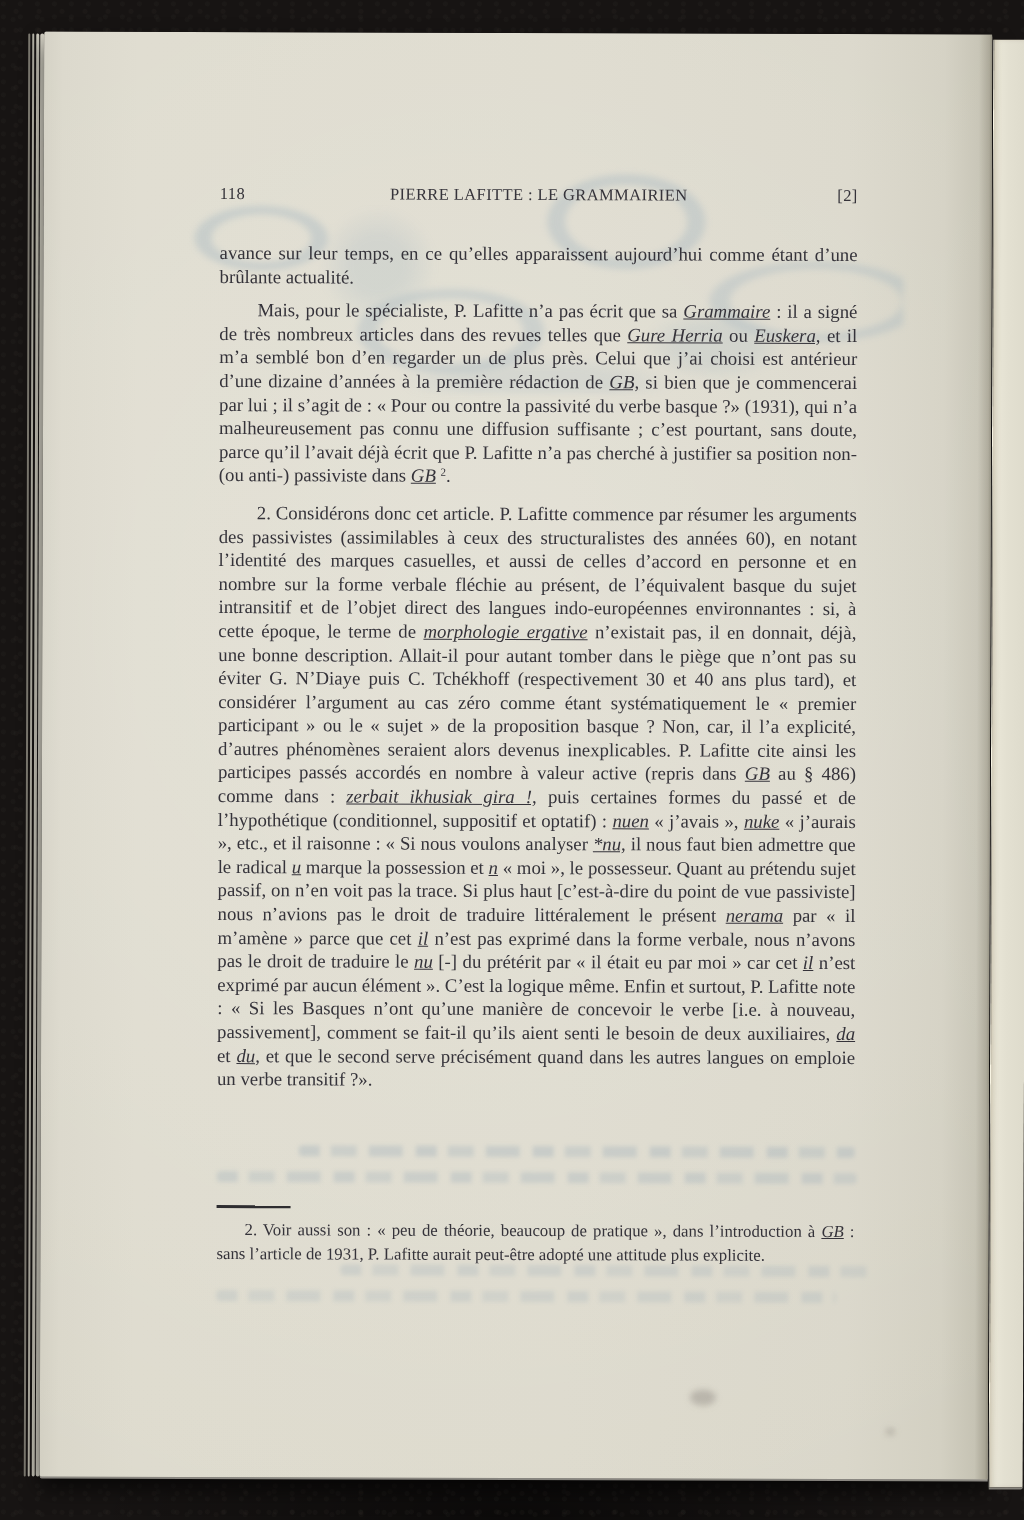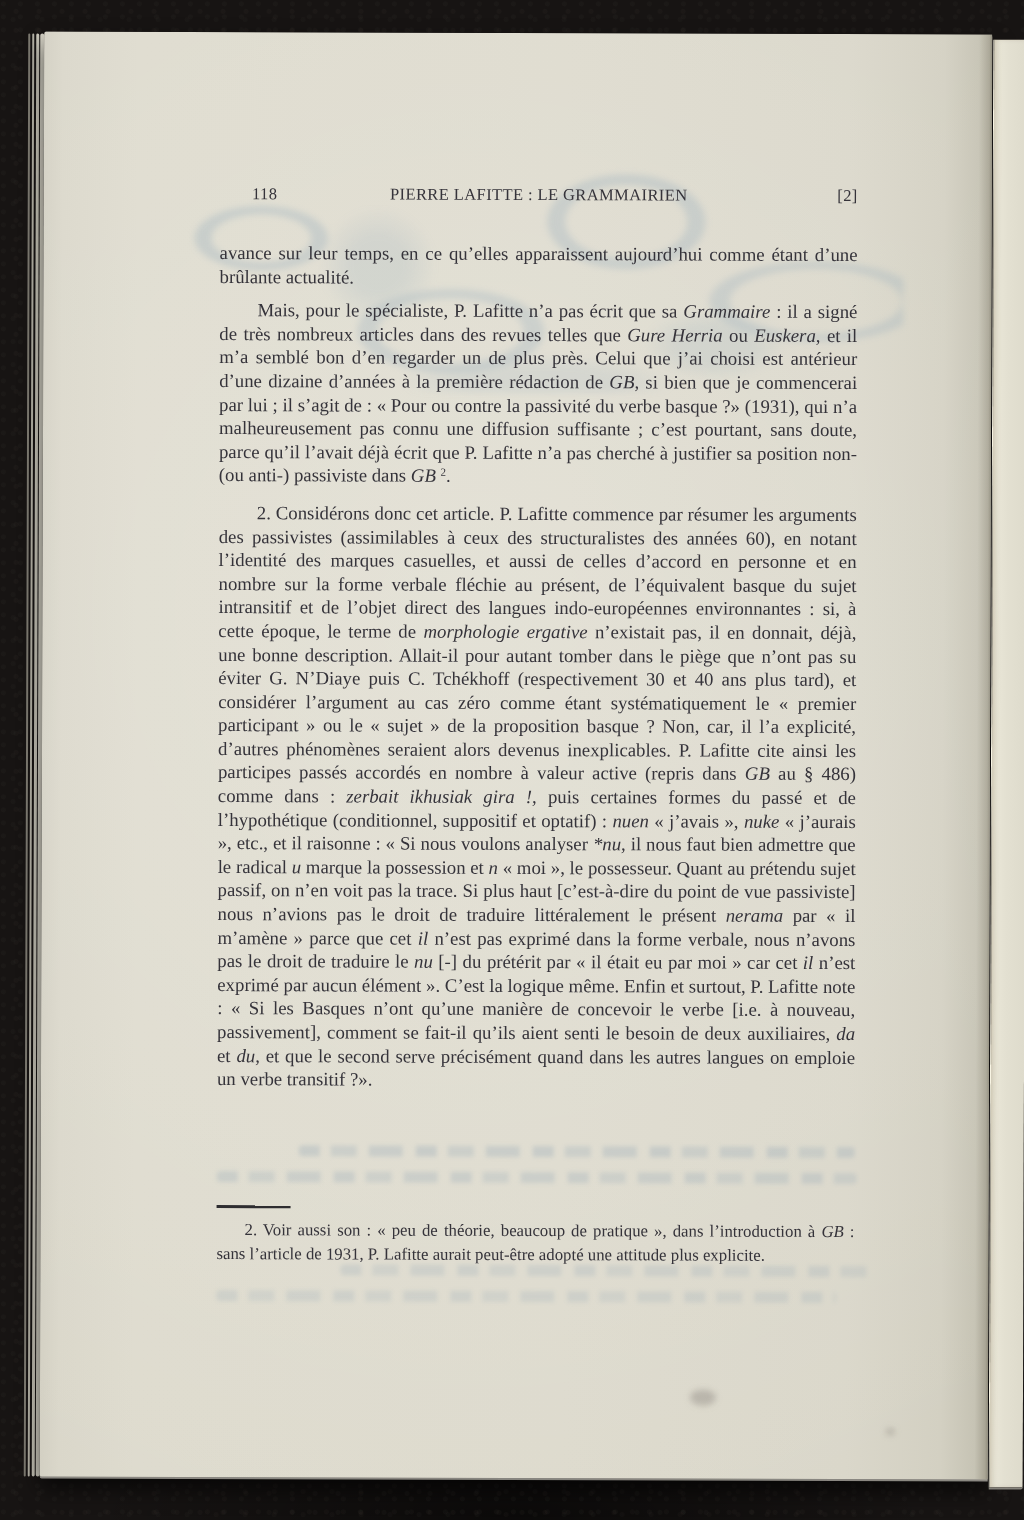--- a/index.html
+++ b/index.html
@@ -120,37 +120,37 @@
     position: absolute;
     top: 152px;
     left: 0;
     width: 100%;
     font-size: 16.5px;
     letter-spacing: .4px;
     display: flex;
     justify-content: space-between;
     align-items: baseline;
   }
-  .header-row .page-num { width: 90px; text-align: center; }
+  .header-row .page-num { width: 90px; }
   .header-row .running-title { flex: 1; text-align: center; }
   .header-row .issue-num { width: 90px; text-align: right; }
   .body-text {
     position: absolute;
     top: 209px;
     left: 0;
     width: 100%;
     font-size: 18.8px;
     line-height: 23.6px;
     text-align: justify;
   }
   .body-text p { margin: 0; }
   .body-text p.indent { text-indent: 38px; }
   .body-text p.sp1 { margin-top: 10px; }
   .body-text p.sp2 { margin-top: 14px; }
-  .body-text i, .footnote i { font-style: italic; }
+  .body-text i, .footnote i { font-style: italic; text-decoration: underline; }
   sup { font-size: 11px; line-height: 0; vertical-align: 6px; }
   .footnote-rule {
     position: absolute;
     top: 1173px;
     left: 0;
     width: 74px;
     height: 3px;
     background: #2e2d30;
   }
   .footnote {

